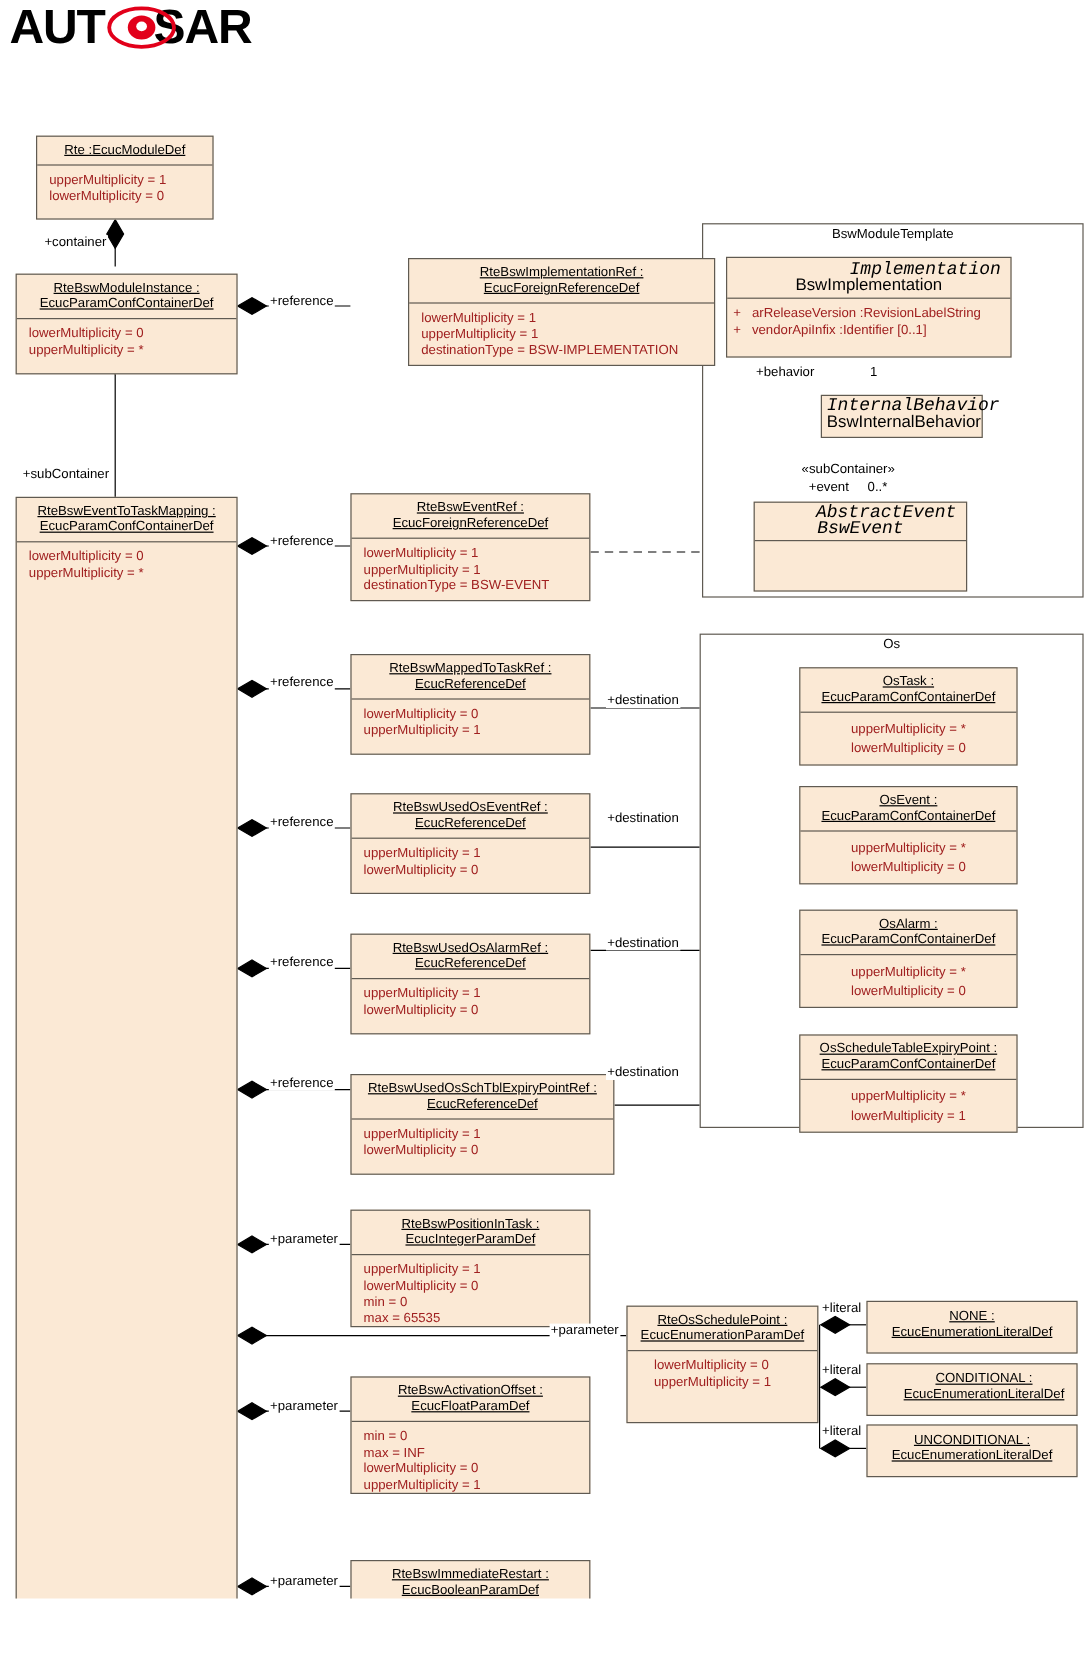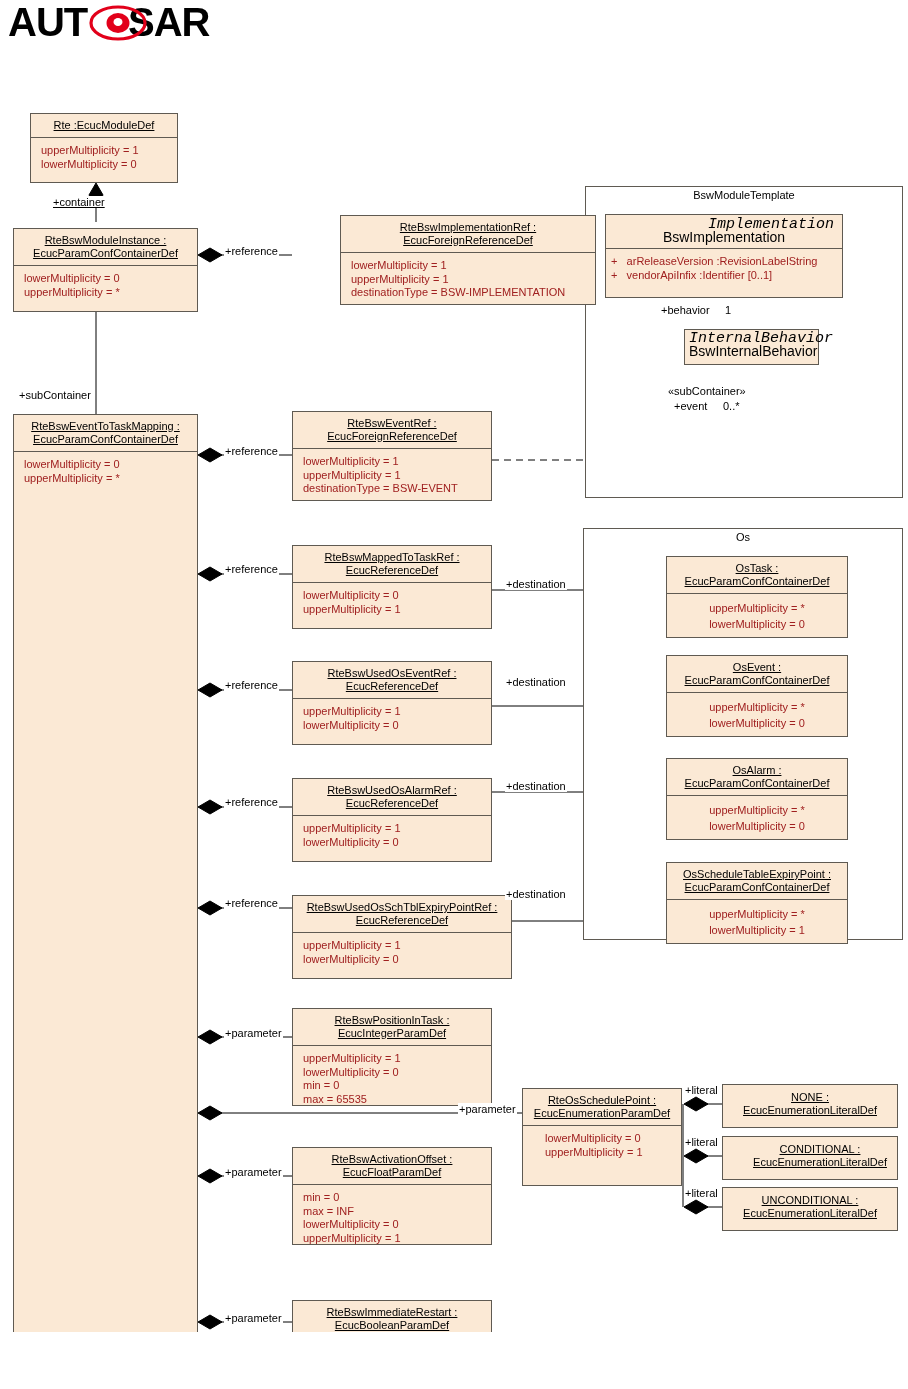--- a/index.html
+++ b/index.html
@@ -138,21 +138,21 @@
   <div class="cls" style="left:30px;top:113px;width:148px;height:70px;">
     <div class="hdr">
         <span class="nm">Rte :EcucModuleDef</span>
       </div>
     <div class="sep"></div>
     <div class="body">
       <span class="attr">upperMultiplicity = 1</span>
       <span class="attr">lowerMultiplicity = 0</span>
     </div>
   </div>
-  <div class="lbl" style="left:52px;top:196px;text-decoration:underline;">+container</div>
+  <div class="lbl" style="left:36px;top:196px;">+container</div>
 
   <div class="cls" style="left:13px;top:228px;width:185px;height:84px;">
     <div class="hdr">
       <span class="nm">RteBswModuleInstance :</span>
       <span class="nm">EcucParamConfContainerDef</span>
     </div>
     <div class="sep"></div>
     <div class="body">
       <span class="attr">lowerMultiplicity = 0</span>
       <span class="attr">upperMultiplicity = *</span>
@@ -177,33 +177,41 @@
     <div class="hdr" style="padding:3px 4px 4px 4px;">
       <span class="ital right">Implementation</span>
       <span class="nmplain">BswImplementation</span>
     </div>
     <div class="sep"></div>
     <div class="body" style="padding-left:5px;">
       <span class="attr"><span class="plus">+</span>&nbsp;&nbsp;&nbsp;<span>arReleaseVersion  :RevisionLabelString</span></span>
       <span class="attr"><span class="plus">+</span>&nbsp;&nbsp;&nbsp;<span>vendorApiInfix  :Identifier [0..1]</span></span>
     </div>
   </div>
-  <div class="lbl" style="left:660px;top:304px;text-align:right;">+behavior</div>
+  <div class="lbl" style="left:629px;top:304px;text-align:right;">+behavior</div>
   <div class="lbl" style="left:724px;top:304px;">1</div>
 
   <div class="cls" style="left:684px;top:329px;width:135px;height:36px;">
     <div class="hdr" style="padding:2px 4px 2px 4px;">
       <span class="ital" style="text-align:center;">InternalBehavior</span>
       <span class="nmplain">BswInternalBehavior</span>
     </div>
   </div>
   <div class="lbl" style="left:667px;top:385px;">«subContainer»</div>
   <div class="lbl" style="left:673px;top:400px;">+event</div>
   <div class="lbl" style="left:722px;top:400px;">0..*</div>
 
+  <div class="cls" style="left:628px;top:418px;width:178px;height:75px;">
+    <div class="hdr" style="padding:2px 4px 3px 4px;">
+      <span class="ital right">AbstractEvent</span>
+      <span class="ital" style="text-align:center;">BswEvent</span>
+    </div>
+    <div class="sep"></div>
+    <div class="body" style="height:30px;"></div>
+  </div>
 
   <div class="cls" style="left:13px;top:414px;width:185px;height:964px;">
     <div class="hdr">
       <span class="nm">RteBswEventToTaskMapping :</span>
       <span class="nm">EcucParamConfContainerDef</span>
     </div>
     <div class="sep"></div>
     <div class="body">
       <span class="attr">lowerMultiplicity = 0</span>
       <span class="attr">upperMultiplicity = *</span>

